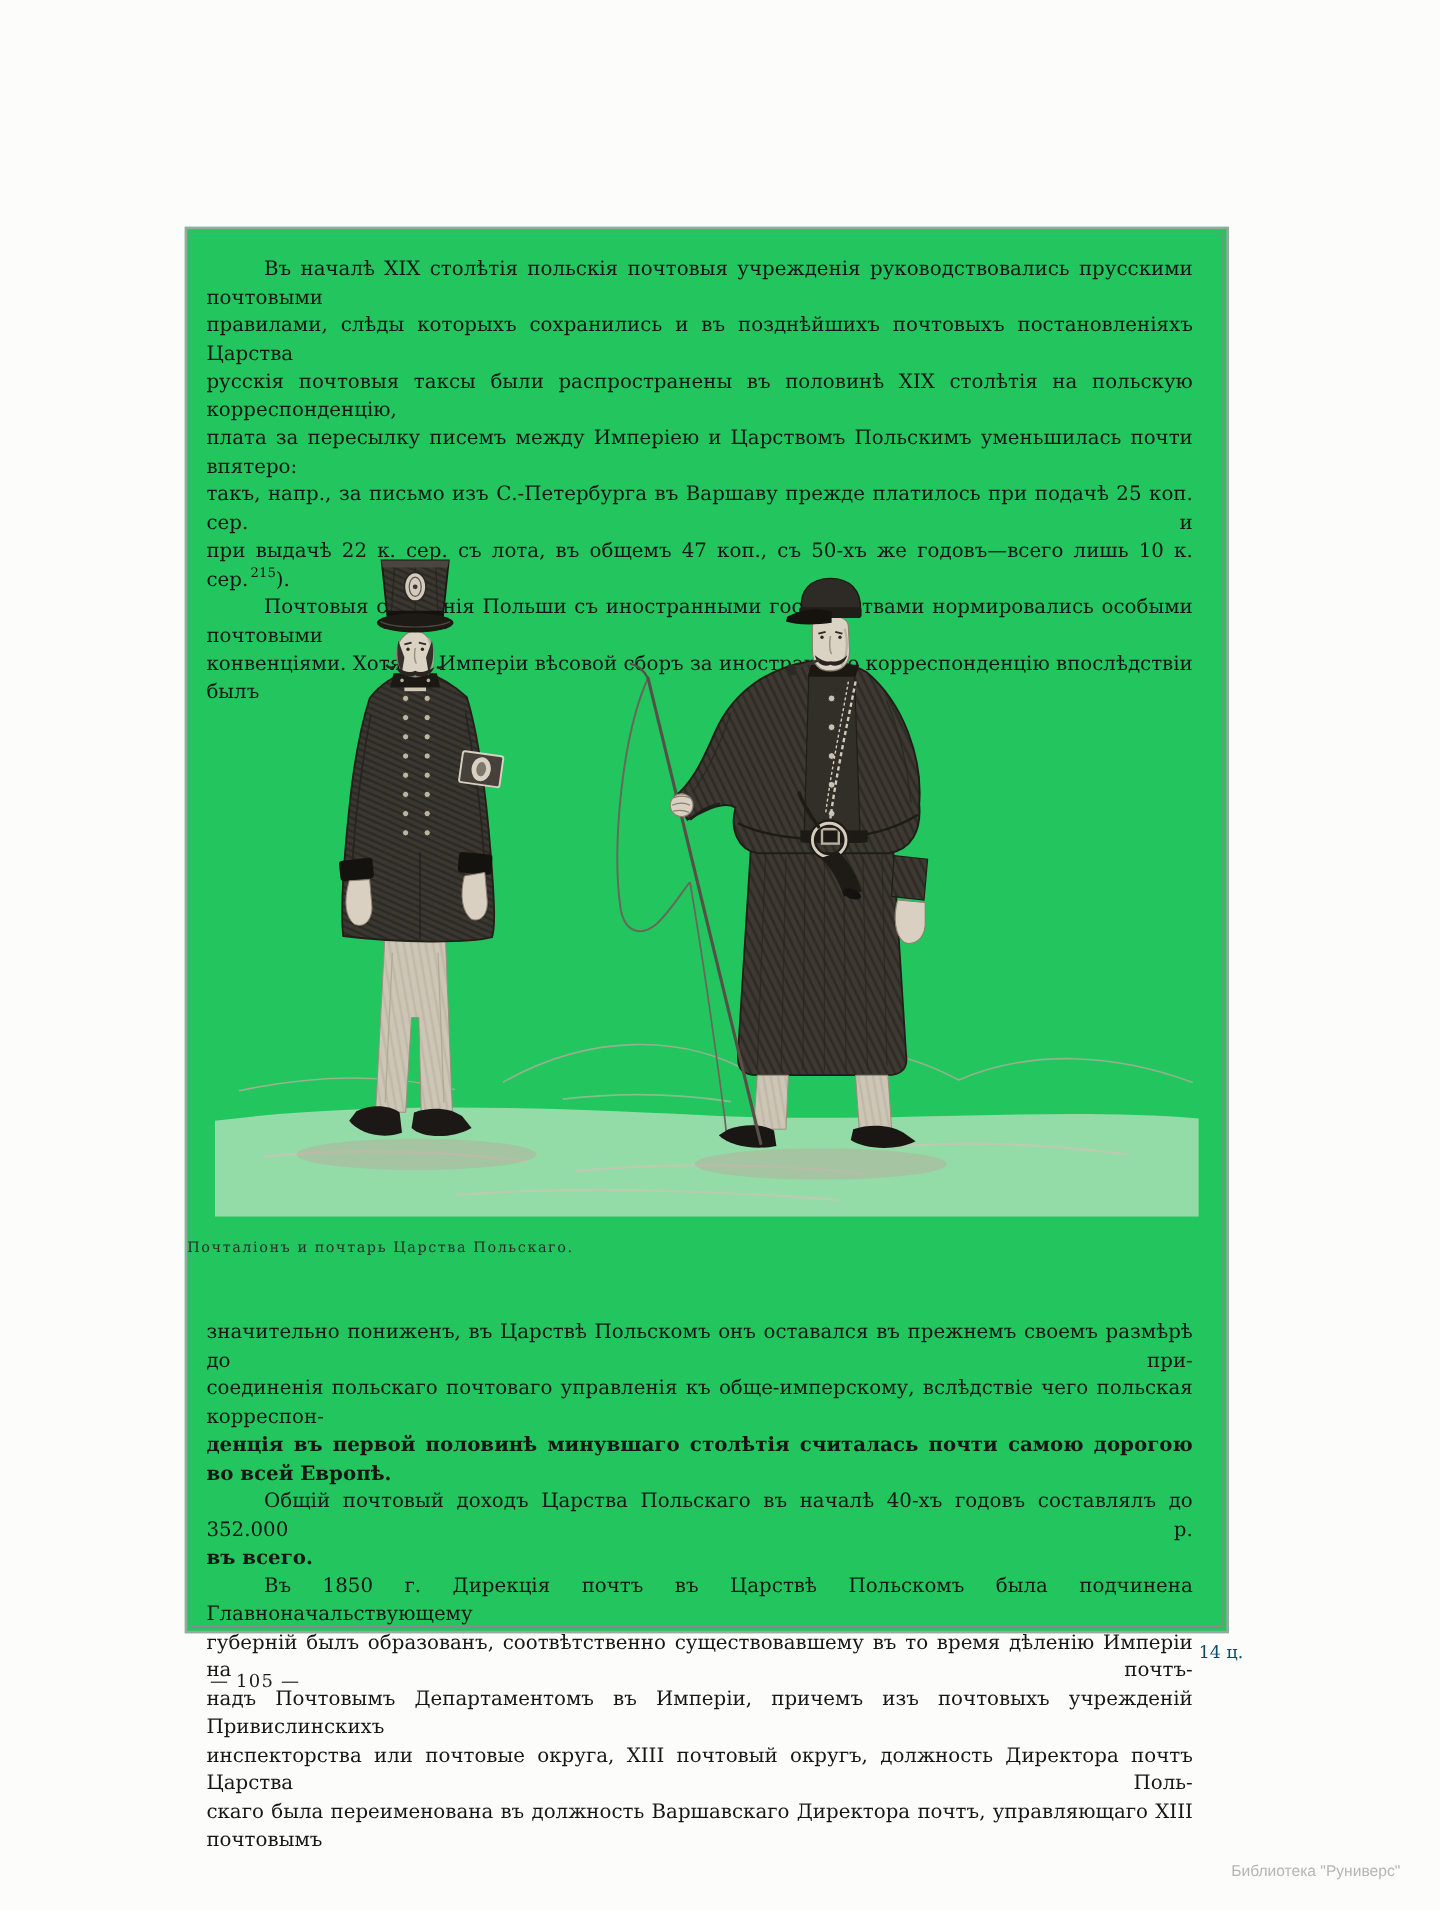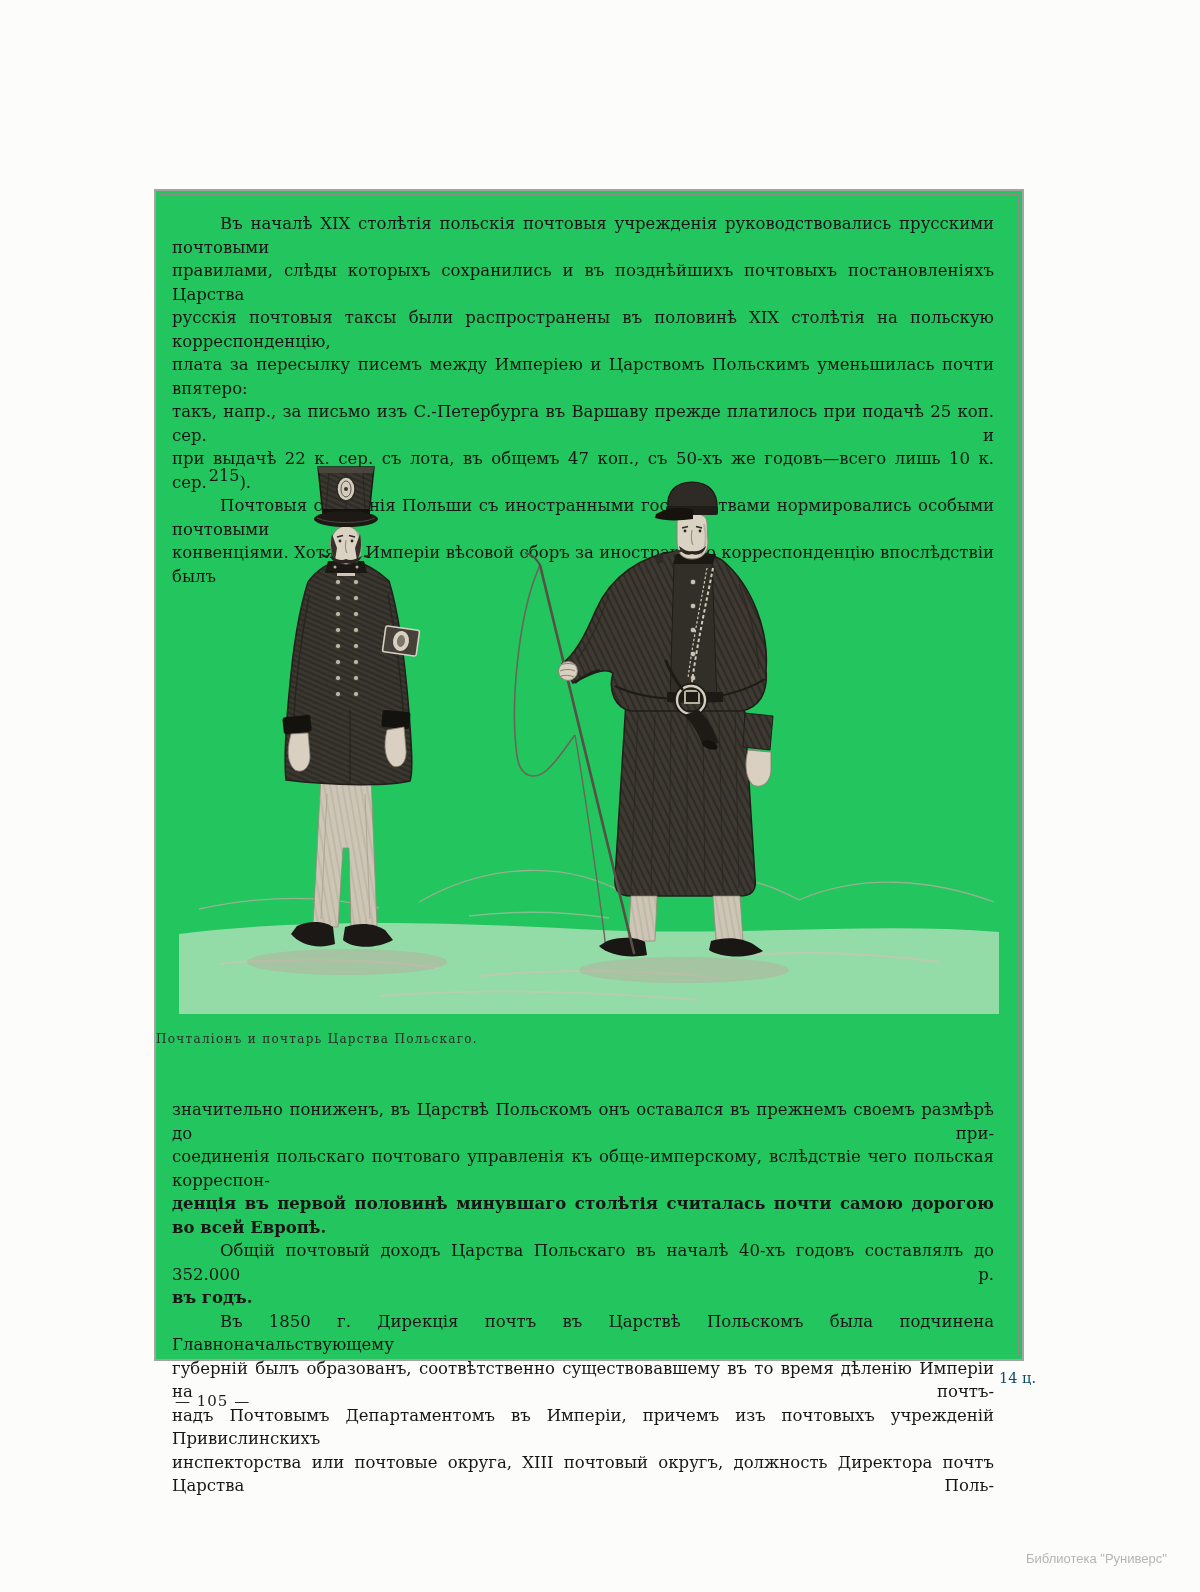--- a/index.html
+++ b/index.html
@@ -21,21 +21,21 @@
     font-size:16.5px;line-height:23.5px;color:#161616;
   }
   .text-block.top{top:21px;}
   .text-block.bottom{top:907px;}
   .line{
     text-align:justify;text-align-last:justify;
     white-space:normal;
   }
   .line.end{text-align-last:left;font-weight:bold;}
   .line.indent{text-indent:48px;}
-  sup{font-size:16px;line-height:0;margin-left:2px;}
+  sup{font-size:11px;line-height:0;margin-left:2px;}
   .figure-wrap{
     position:absolute;left:23px;top:273px;width:820px;height:550px;
   }
   .caption{
     position:absolute;left:0;width:100%;top:841px;
     text-align:left;font-size:12px;letter-spacing:1.3px;color:#2b2b2b;
   }
   .print-mark{
     position:absolute;right:164px;top:1370px;
     font-size:14.5px;color:#0c4a6e;
@@ -234,24 +234,25 @@
       </svg>
     </div>
 
     <div class="caption">Почталіонъ и почтарь Царства Польскаго.</div>
 
     <div class="text-block bottom">
       <div class="line">значительно пониженъ, въ Царствѣ Польскомъ онъ оставался въ прежнемъ своемъ размѣрѣ до при-</div>
       <div class="line">соединенія польскаго почтоваго управленія къ обще-имперскому, вслѣдствіе чего польская корреспон-</div>
       <div class="line end">денція въ первой половинѣ минувшаго столѣтія считалась почти самою дорогою во всей Европѣ.</div>
       <div class="line indent">Общій почтовый доходъ Царства Польскаго въ началѣ 40-хъ годовъ составлялъ до 352.000 р.</div>
-      <div class="line end">въ годъ.</div>
+      <div class="line end">въ всего.</div>
       <div class="line indent">Въ 1850 г. Дирекція почтъ въ Царствѣ Польскомъ была подчинена Главноначальствующему</div>
       <div class="line">губерній былъ образованъ, соотвѣтственно существовавшему въ то время дѣленію Имперіи на почтъ-</div>
       <div class="line">надъ Почтовымъ Департаментомъ въ Имперіи, причемъ изъ почтовыхъ учрежденій Привислинскихъ</div>
       <div class="line">инспекторства или почтовые округа, XIII почтовый округъ, должность Директора почтъ Царства Поль-</div>
+      <div class="line">скаго была переименована въ должность Варшавскаго Директора почтъ, управляющаго XIII почтовымъ</div>
     </div>
   </div>
 
   <div class="print-mark">14 ц.</div>
   <div class="page-number">— 105 —</div>
   <div class="watermark">Библиотека "Руниверс"</div>
 </div>
 
 </body></html>

